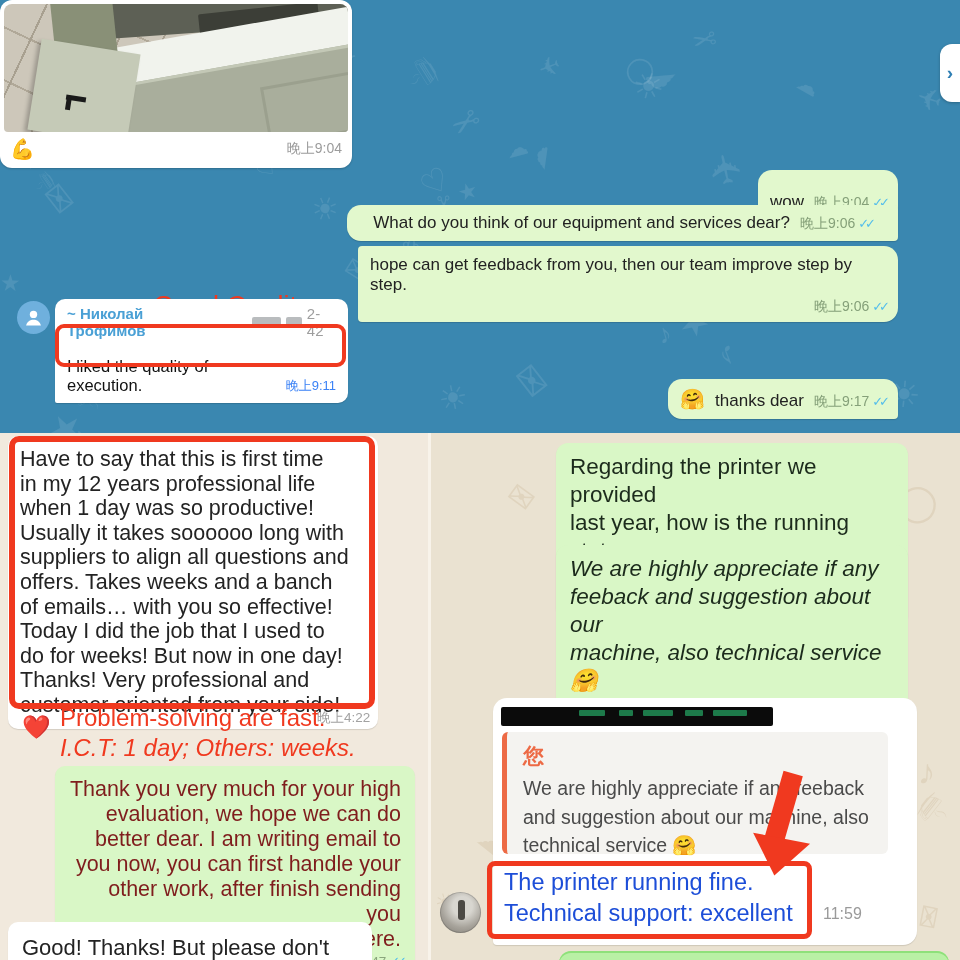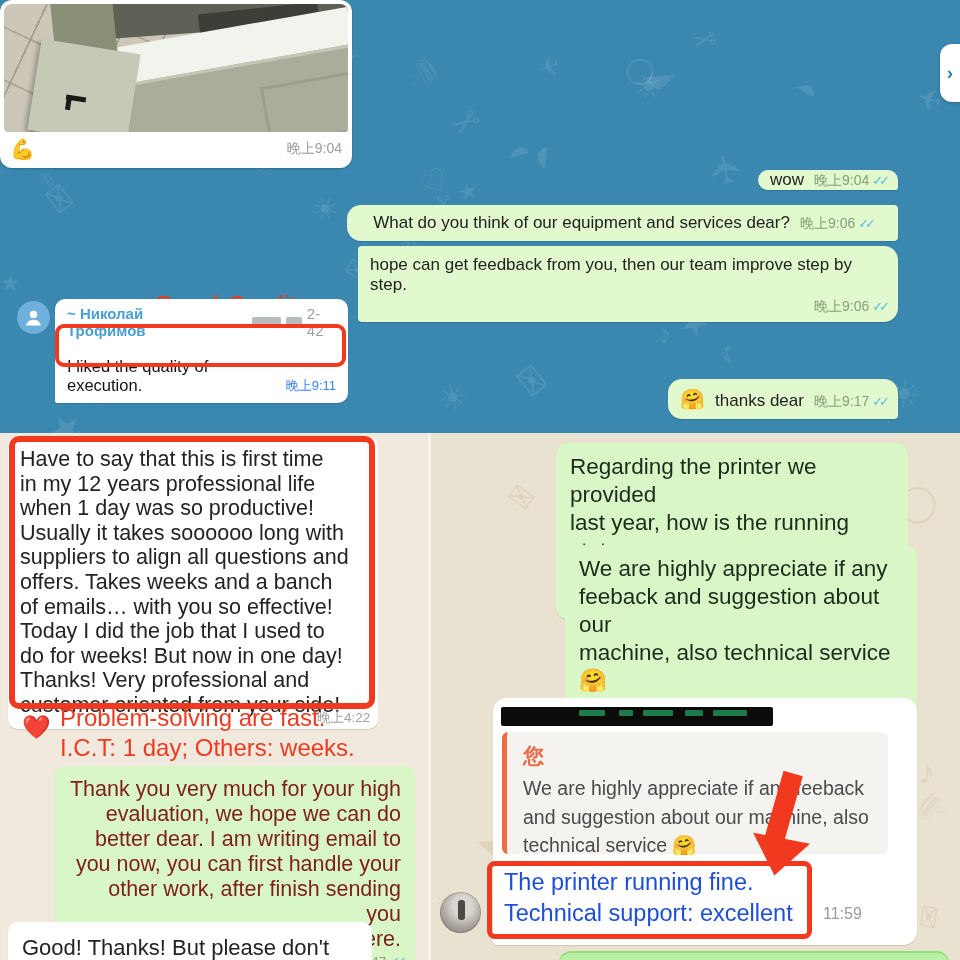--- a/index.html
+++ b/index.html
@@ -33,21 +33,21 @@
   .photo-footer { display:flex; align-items:center; justify-content:space-between; height:34px; padding:0 6px; }
   .flex-emoji { font-size:20px; }
   .tg-time { font-size:14px; color:#9c9c9c; }
   .tg-time-green { font-size:14px; color:#85a079; }
   .checks { color:#53bdeb; font-size:13px; letter-spacing:-4px; margin-left:3px; }
   .checks-gray { color:#93a0a8; font-size:14px; letter-spacing:-4px; margin-left:3px; }
 
   .msg-row { display:flex; align-items:flex-end; gap:10px; }
   .tg-text { font-size:17px; color:#222; }
 
-  .wow-bubble { top:170px; right:62px; padding:0 12px; border-radius:14px 14px 4px 14px; }
+  .wow-bubble { top:170px; right:62px; padding:22px 12px; border-radius:14px 14px 4px 14px; }
   .q-bubble { top:205px; right:62px; padding:8px 26px; border-radius:14px 4px 4px 14px; }
   .hope-bubble { top:246px; right:62px; width:540px; padding:9px 12px 6px; border-radius:4px 14px 14px 4px; }
   .hope-meta { text-align:right; margin-top:2px; }
 
   .annot { position:absolute; color:#f0391f; }
   .good-quality { left:153px; top:291px; font-size:27px; font-weight:500; }
 
   .avatar-tg { position:absolute; left:17px; top:301px; width:33px; height:33px; border-radius:50%; background:#6fb0dd; display:flex; align-items:center; justify-content:center; }
   .nik-bubble { left:55px; top:299px; width:293px; padding:6px 12px 8px; border-radius:10px 10px 10px 2px; }
   .nik-name-row { display:flex; align-items:center; gap:5px; font-size:15px; font-weight:600; color:#4aa0d5; }
@@ -68,34 +68,34 @@
   
   .bl { position:absolute; left:0; top:433px; width:428px; height:527px; background:#f1e9dd; overflow:hidden; }
   .wa-white { background:#fff; border-radius:10px; box-shadow:0 1px 1px rgba(0,0,0,0.12); }
   .wa-green { background:#d9f7c6; border-radius:10px; box-shadow:0 1px 1px rgba(0,0,0,0.12); }
 
   .testimonial { position:absolute; left:8px; top:3px; width:370px; height:293px; padding:11px 12px; }
   .testimonial-text { font-size:21.5px; line-height:24.6px; color:#232323; white-space:pre-line; }
   .redbox-big { position:absolute; left:9px; top:3px; width:366px; height:273px; border:6px solid #f0391f; border-radius:10px; }
   .heart-react { position:absolute; left:22px; top:281px; font-size:23px; }
   .annot1 { left:60px; top:271px; font-size:24px; }
-  .annot2 { left:60px; top:301px; font-size:24px; }
+  .annot2 { left:60px; top:301px; font-size:24px;font-style:italic; }
   .time-822 { position:absolute; left:317px; top:276px; font-size:13.5px; color:#a2a2a2; }
   .reply-bubble { position:absolute; left:55px; top:333px; width:360px; padding:11px 14px 26px; }
   .reply-text { font-size:21.5px; line-height:25px; color:#7f1d1d; white-space:pre-line;text-align:right; }
   .reply-meta { position:absolute; right:12px; bottom:7px; }
   .wa-time { font-size:13.5px; color:#8aa57c; }
   .partial-bubble { position:absolute; left:8px; top:489px; width:364px; height:60px; padding:13px 14px; }
   .partial-text { font-size:22px; color:#232323; }
 
   
   .br { position:absolute; left:428px; top:433px; width:532px; height:527px; background:#eae2d1; overflow:hidden; border-left:3px solid #f8f3ea; }
   .br-g { position:absolute; width:352px; padding:10px 14px 7px; border-radius:12px 12px 4px 12px; background:#d9f7c6; box-shadow:0 1px 1px rgba(0,0,0,0.12); }
   .br-g1 { left:125px; top:10px; }
-  .br-g2 { left:134px; top:112px; }
+  .br-g2 { left:125px; top:112px;font-style:italic; }
   .br-text { font-size:22.5px; line-height:28px; color:#1c2b1c; white-space:pre-line; }
   .br-meta { text-align:right; margin-top:1px; }
   .br-time { font-size:15px; color:#939393; }
 
   .br-white { position:absolute; left:62px; top:265px; width:424px; height:247px; background:#fff; border-radius:14px 14px 14px 4px; box-shadow:0 1px 1px rgba(0,0,0,0.12); }
   .black-bar { position:absolute; left:8px; top:9px; width:272px; height:19px; background:#0b0b0b; border-radius:2px; }
   .green-frag { position:absolute; top:3px; height:6px; background:#1d7a4a; border-radius:1px; }
   .quote-block { position:absolute; left:9px; top:34px; width:386px; height:122px; background:#f4f3f0; border-left:5px solid #ed6a45; border-radius:6px; }
   .quote-sender { position:absolute; left:16px; top:10px; font-size:21px; font-weight:700; color:#ed6a45; }
   .quote-text { position:absolute; left:16px; top:42px; font-size:19.5px; line-height:28.5px; color:#4a4a4a; white-space:pre-line; }

